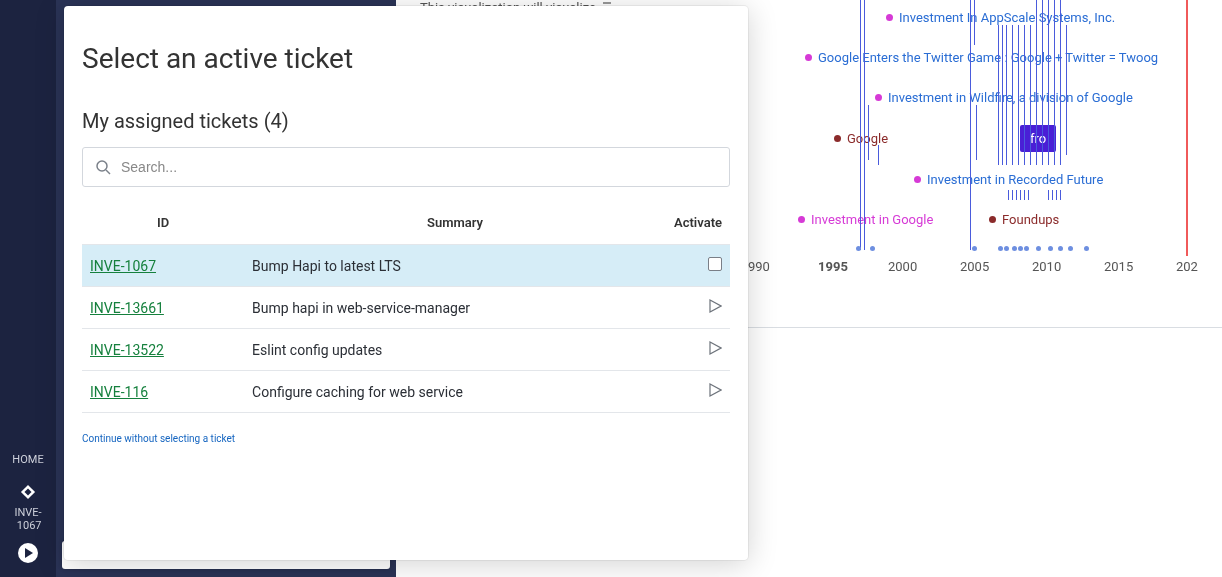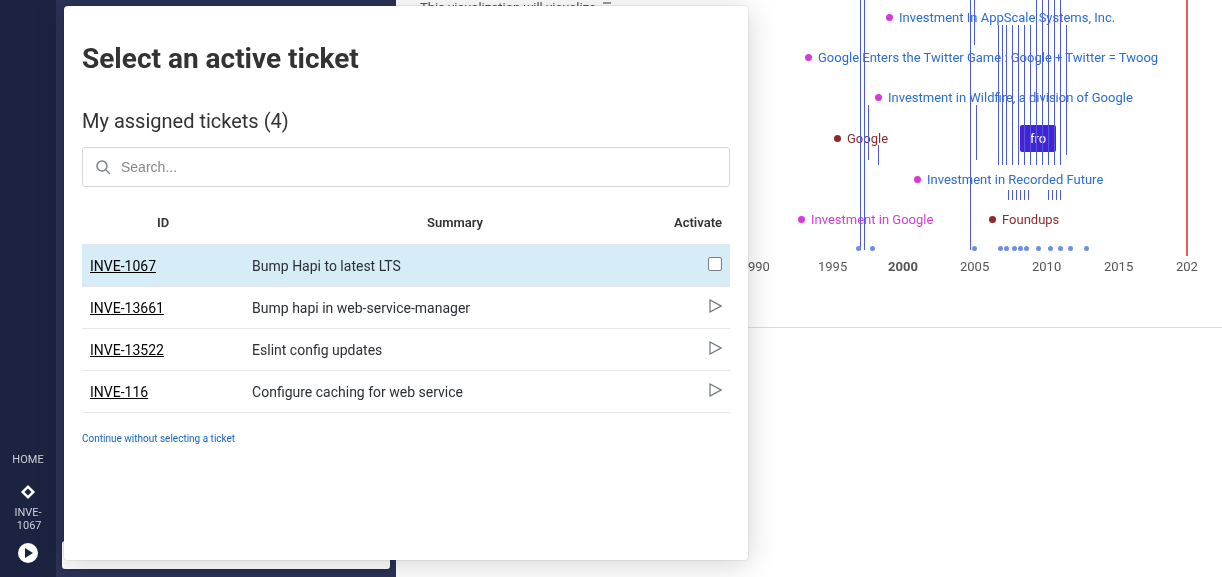--- a/index.html
+++ b/index.html
@@ -160,21 +160,21 @@
     height: 554px;
     background: #ffffff;
     border-radius: 4px;
     box-shadow: 0 4px 30px rgba(0,0,0,0.18), 0 0 0 1px rgba(0,0,0,0.05);
     padding: 20px 18px;
     color: #2b2f36;
     overflow: hidden;
   }
   .modal h1 {
     font-size: 28px;
-    font-weight: 700;
+    font-weight: 400;
     color: #333;
     margin: 16px 0 28px 0;
   }
   .modal h2 {
     font-size: 20px;
     font-weight: 400;
     color: #333;
     margin-bottom: 14px;
     margin-top: 34px;
   }
@@ -212,21 +212,21 @@
   .tbl th.last { text-align: right; }
   .tbl td {
     padding: 12px 8px;
     border-top: 1px solid #e3e6ea;
     vertical-align: middle;
   }
   .tbl tr:last-child td { border-bottom: 1px solid #e3e6ea; }
   .tbl tr.active td { background: #d6edf7; }
   .tbl td.act { text-align: right; width: 60px; }
   .tbl a {
-    color: #000000;
+    color: #15803d;
     text-decoration: underline;
     cursor: pointer;
   }
   .checkbox {
     display:inline-block;
     width:14px; height:14px;
     border:1px solid #7a7f87;
     border-radius:2px;
     background:#fff;
   }
@@ -346,22 +346,22 @@
     <div class="small-dot" style="left: 270px; top: 246px;"></div>
     <div class="small-dot" style="left: 276px; top: 246px;"></div>
     <div class="small-dot" style="left: 288px; top: 246px;"></div>
     <div class="small-dot" style="left: 300px; top: 246px;"></div>
     <div class="small-dot" style="left: 310px; top: 246px;"></div>
     <div class="small-dot" style="left: 320px; top: 246px;"></div>
     <div class="small-dot" style="left: 336px; top: 246px;"></div>
   </div>
 <div class="timeline-axis" id="timeline-axis">
     <span style="left: 0px;">990</span>
-    <span style="left: 70px;">1995</span>
-    <span style="left: 140px; font-weight: bold;">2000</span>
+    <span style="left: 70px; font-weight: bold;">1995</span>
+    <span style="left: 140px;">2000</span>
     <span style="left: 212px;">2005</span>
     <span style="left: 284px;">2010</span>
     <span style="left: 356px;">2015</span>
     <span style="left: 428px;">202</span>
   </div>
 
 <div class="modal">
   <h1>Select an active ticket</h1>
   <h2>My assigned tickets (4)</h2>
 

